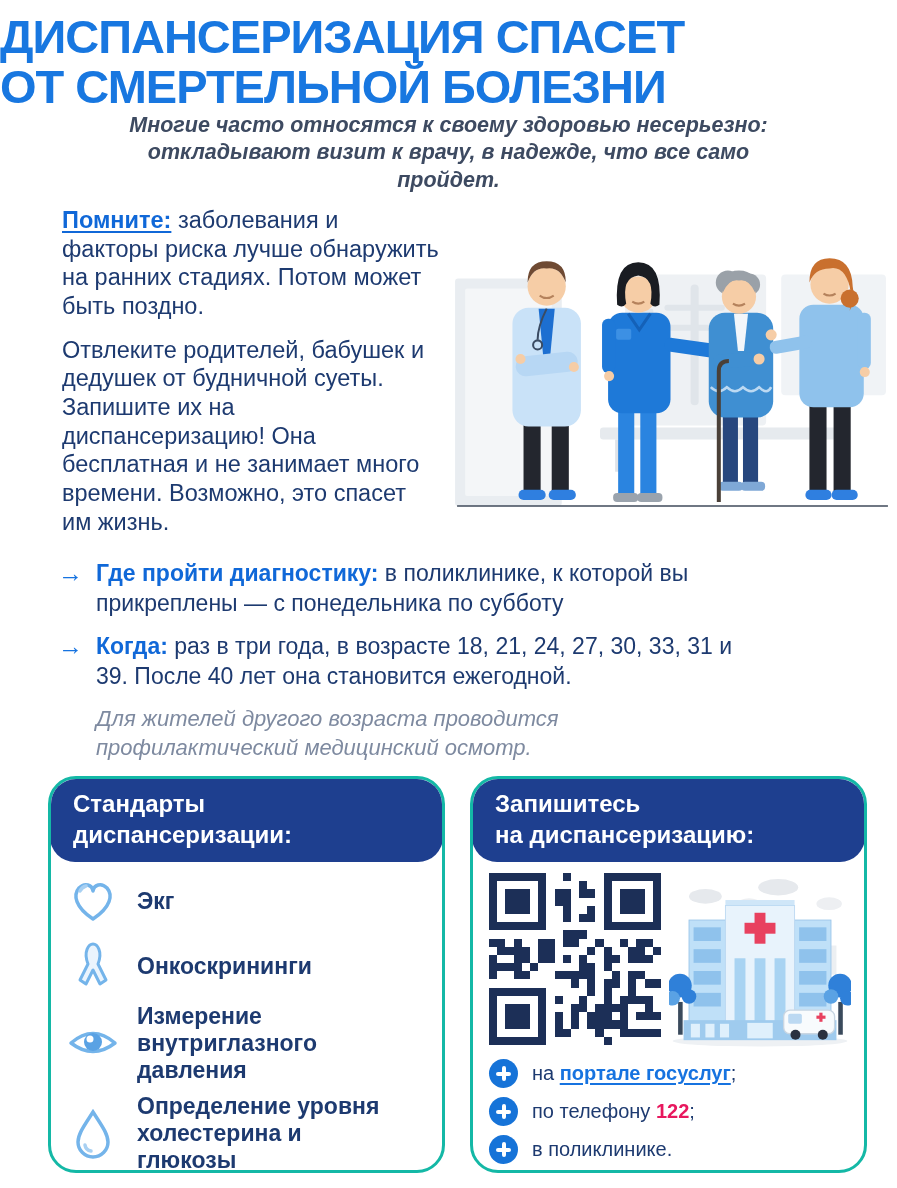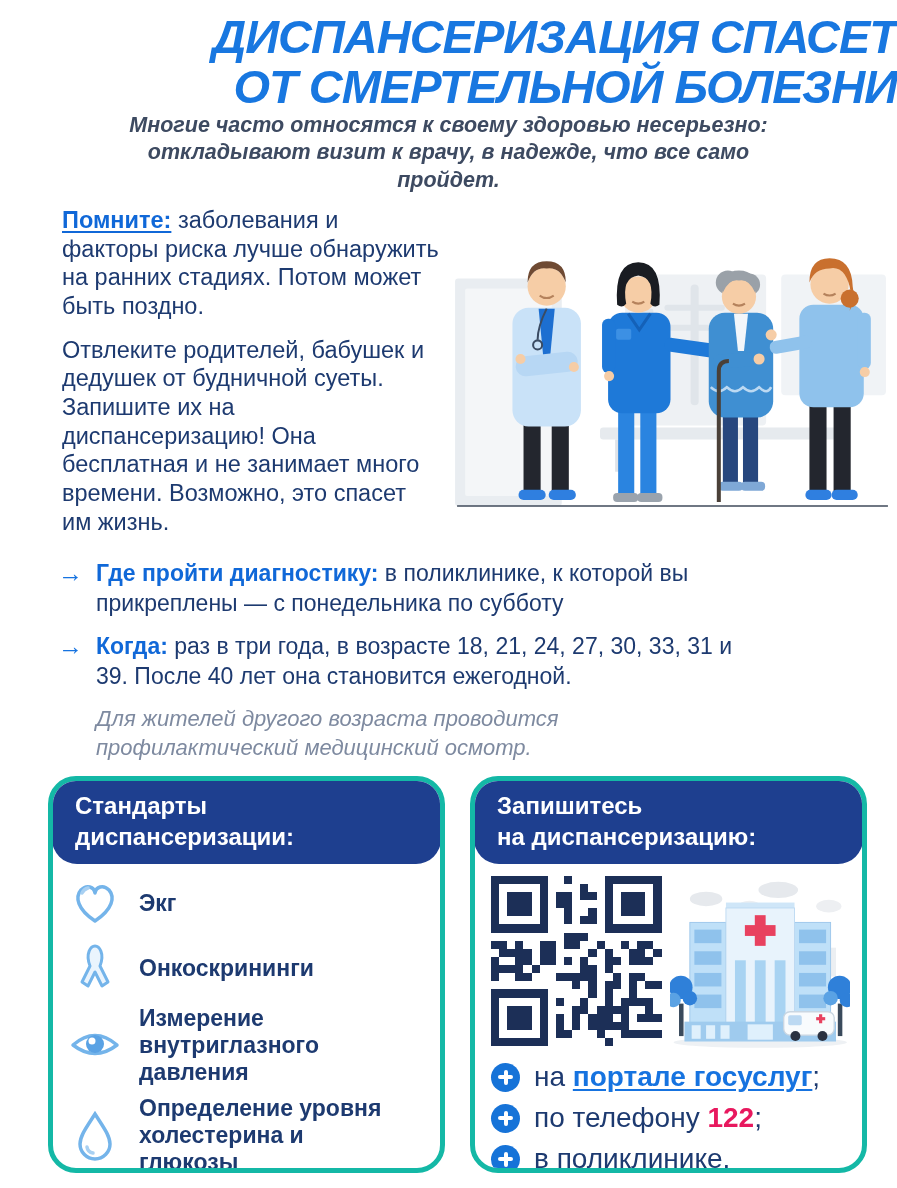--- a/index.html
+++ b/index.html
@@ -1,21 +1,21 @@
 <!DOCTYPE html>
 <html lang="ru"><head>
 <meta charset="utf-8">
 <style>
   * { margin:0; padding:0; box-sizing:border-box; }
   body { background:#ffffff; font-family:"Liberation Sans", sans-serif; }
   .page { position:relative; width:897px; height:1188px; background:#fff; overflow:hidden; margin:0 auto; }
 
   
-  .title { margin-top:12px; text-align:right; color:#1877e0; font-weight:bold;
-           font-size:47px; line-height:1.06; letter-spacing:-1px;font-style:italic; }
+  .title { margin-top:12px; text-align:left; color:#1877e0; font-weight:bold;
+           font-size:47px; line-height:1.06; letter-spacing:-1px; }
   .title span { display:block; }
 
   
   .subtitle { margin:0 auto 0; width:700px; text-align:center; font-style:italic;
               color:#3d4a61; font-size:21.5px; line-height:1.28;font-weight:bold; }
 
   
   .main-row { display:flex; margin-top:12px; padding-left:62px; }
   .intro-col { width:378px; flex:none; color:#1d3a70; font-size:23.5px; line-height:1.22; }
   .intro-col p { margin-bottom:15px; }
@@ -27,42 +27,42 @@
   .bullets { margin-top:8px; padding-left:58px; }
   .bullet { display:flex; margin-bottom:13px; }
   .arrow { flex:none; width:38px; color:#1673e0; font-weight:bold; font-size:25px; line-height:1.15; }
   .bullet-body { width:670px; color:#1d3a70; font-size:23px; line-height:1.3; }
   .bullet-label { font-weight:bold; color:#1068d8; }
   .note { margin:2px 0 0 38px; width:620px; font-style:italic; color:#7e8aa0;
           font-size:22px; line-height:1.3; }
 
   
   .boxes { display:flex; gap:25px; margin:14px 0 0 48px; }
-  .box { width:397px; height:397px; border:5px solid #14b8a6; border-radius:28px;
+  .box { width:397px; height:397px; border:3px solid #14b8a6; border-radius:28px;
          background:#fff; overflow:hidden; }
   .box-header { background:#1e3f8f; color:#fff; font-weight:bold; font-size:24px;
                 line-height:1.27; border-radius:25px; margin:-1px; padding:11px 18px 12px 23px; }
   .box-header span { display:block; }
 
   .std-list { padding:12px 12px 0 14px; }
   .std-row { display:flex; align-items:center; gap:16px; margin-bottom:9px; }
   .std-icon { flex:none; width:56px; height:56px; display:flex; align-items:center; justify-content:center; }
   .std-label { width:262px; color:#1d3a70; font-weight:bold; font-size:23px; line-height:1.17; }
 
   .signup-content { padding:12px 12px 0 16px; }
   .qr-row { display:flex; gap:8px; align-items:flex-start; }
   .qr { width:172px; height:172px; }
   .hospital { width:182px; height:176px; }
   .opt-list { margin-top:10px; }
   .opt-row { display:flex; align-items:center; gap:14px; margin-bottom:9px; }
   .plus-icon { position:relative; flex:none; width:29px; height:29px; border-radius:50%; background:#1673d8; }
   .plus-icon::before, .plus-icon::after { content:""; position:absolute; background:#fff; border-radius:2px; }
   .plus-icon::before { left:7px; top:12.5px; width:15px; height:4px; }
   .plus-icon::after  { left:12.5px; top:7px; width:4px; height:15px; }
-  .opt-text { color:#1d3a70; font-size:28px; }
+  .opt-text { color:#1d3a70; font-size:20px; }
   .opt-link { color:#1673e0; font-weight:bold; text-decoration:underline; text-underline-offset:3px; cursor:pointer; }
   .opt-highlight { color:#e8185e; font-weight:bold; }
 
   
   .footer { margin-top:16px; text-align:center; color:#1877e0; font-weight:bold; font-size:34px; }
 </style>
 </head>
 <body>
 
 <div class="page">

